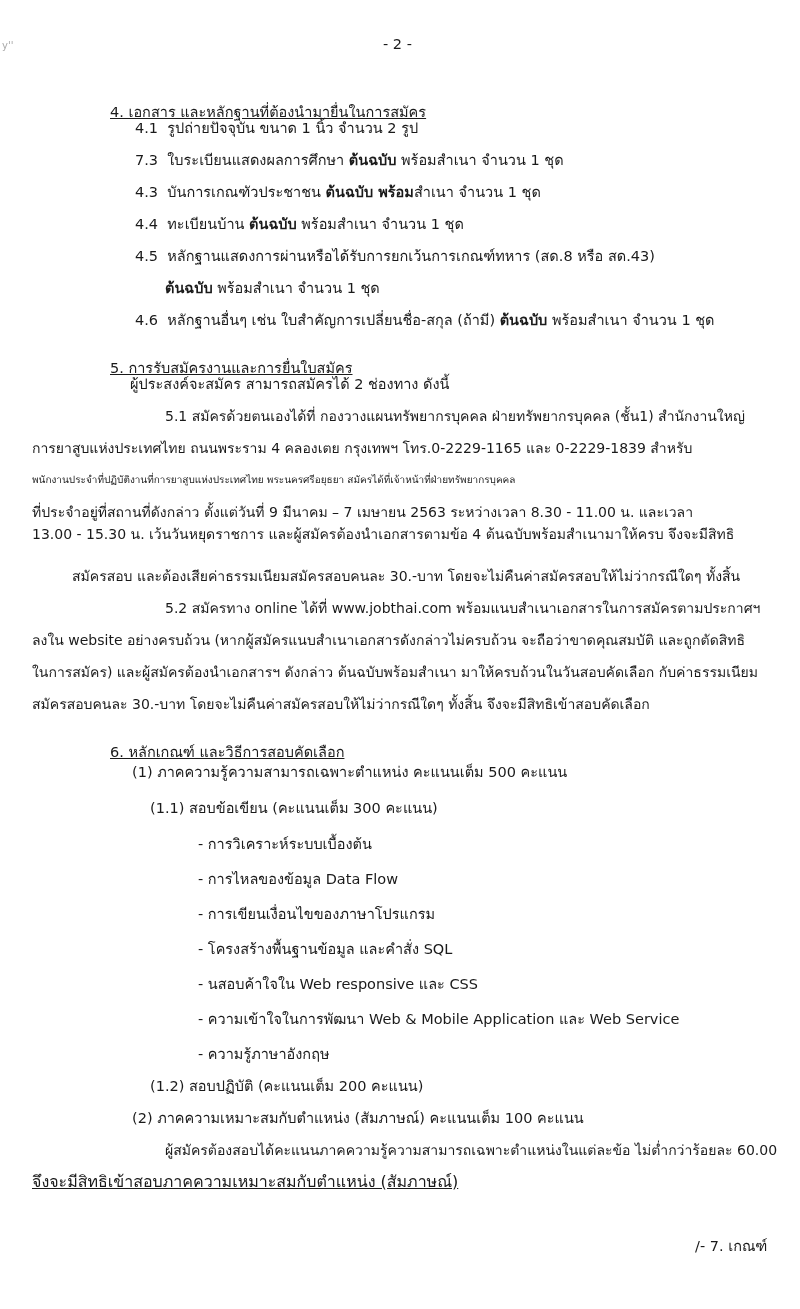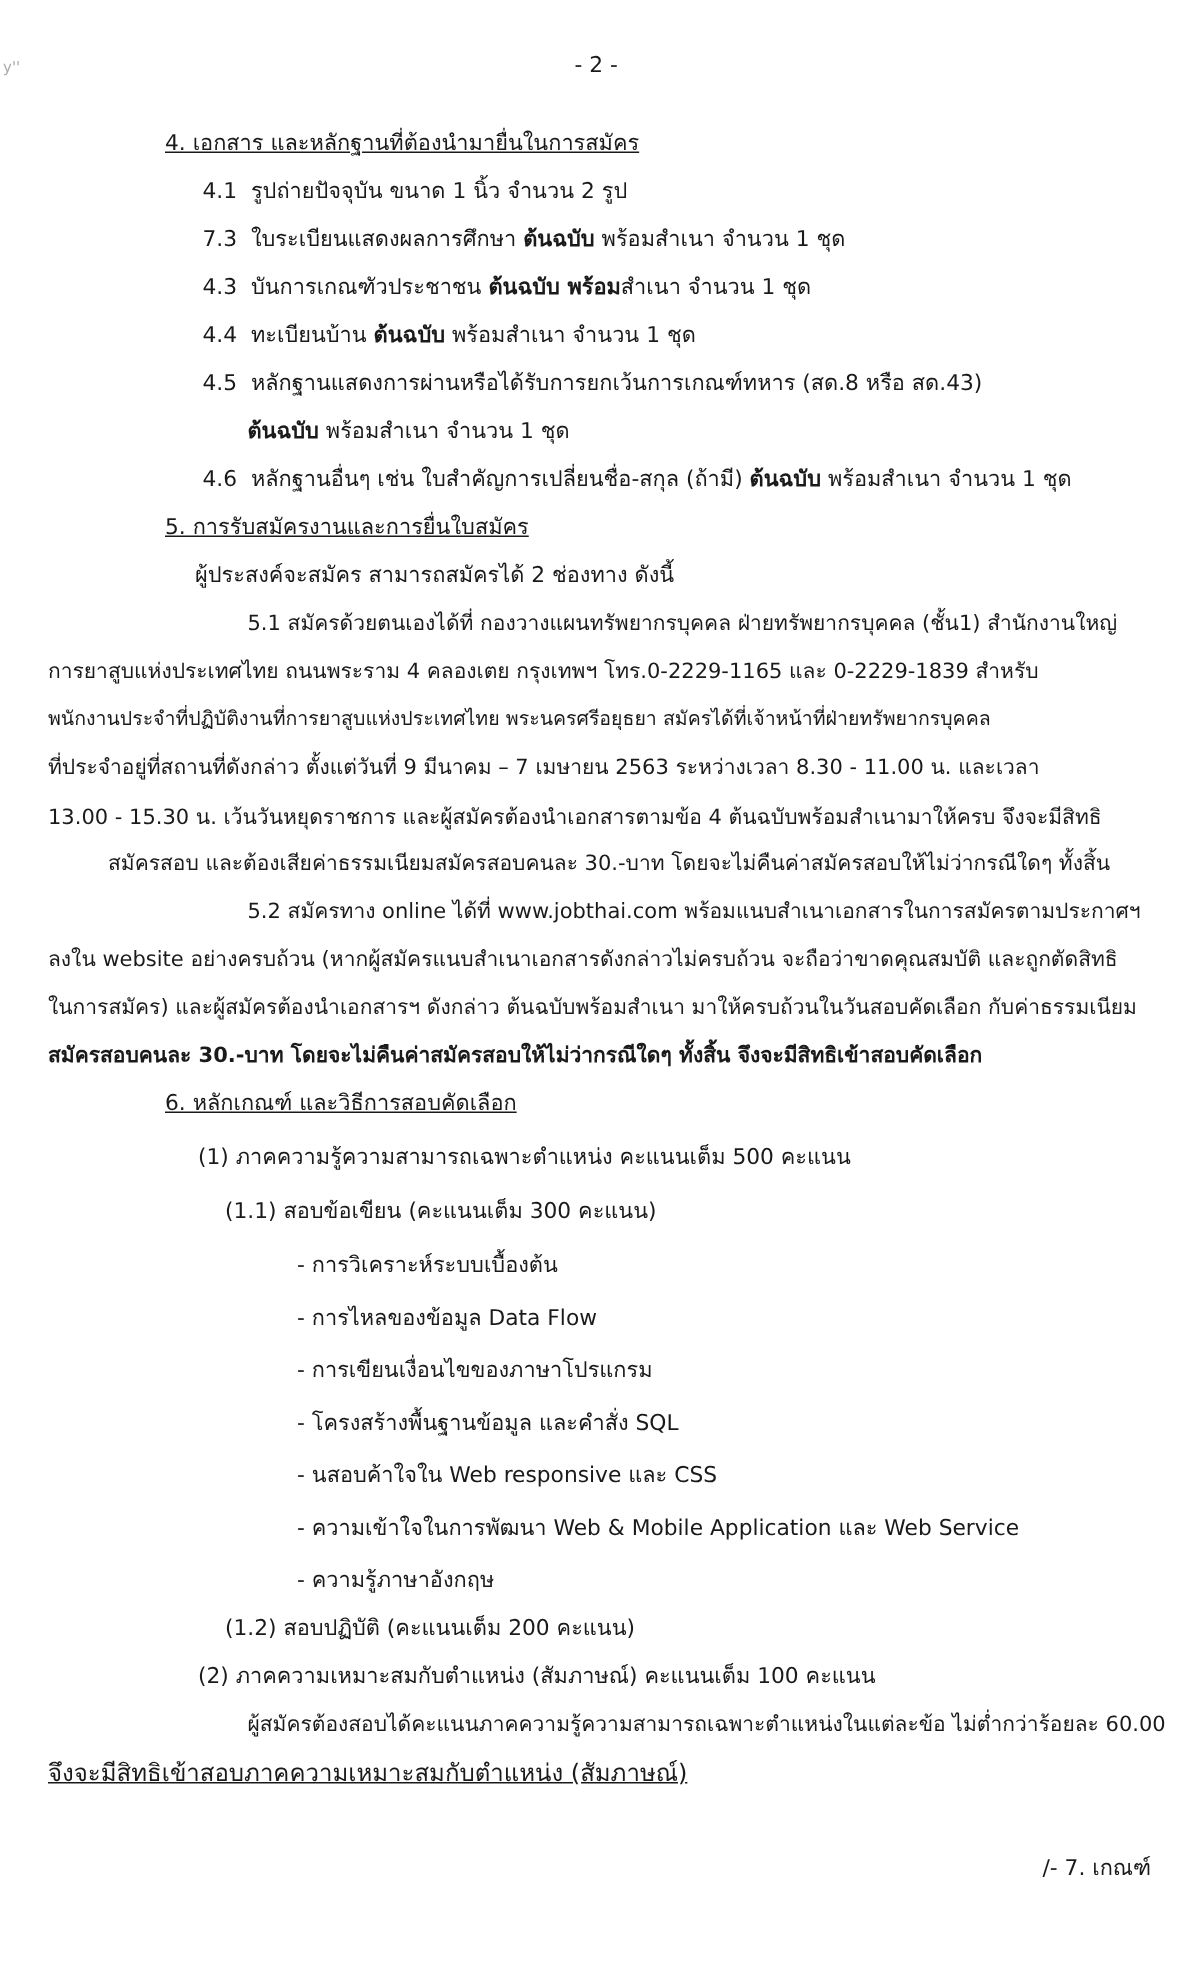--- a/index.html
+++ b/index.html
@@ -1,21 +1,21 @@
 <!DOCTYPE html>
 <html><head>
 <meta charset="utf-8">
 <style>
   html, body { margin:0; padding:0; background:#ffffff; }
   body {
     width:800px; height:1309px; position:relative; overflow:hidden;
     font-family:"DejaVu Sans", sans-serif; color:#1a1a1a; font-size:14.5px;
   }
   .line { position:absolute; white-space:nowrap; line-height:20px; }
-  .u { text-decoration:underline; }
+  .u { text-decoration:underline;margin-top:16px; }
   .b { font-weight:bold; }
   .mark { position:absolute; left:2px; top:40px; color:#aaa; font-size:10px; }
 </style>
 </head>
 <body>
 
 <div class="mark">y''</div>
 <div class="line" style="left:383px;top:34px;">- 2 -</div>
 
 <div class="line u" style="left:110px;top:86px;">4. เอกสาร และหลักฐานที่ต้องนำมายื่นในการสมัคร</div>
@@ -46,29 +46,29 @@
 <div class="line" style="left:135px;top:310px;">
   <span>4.6</span>&nbsp;
   <span>หลักฐานอื่นๆ เช่น ใบสำคัญการเปลี่ยนชื่อ-สกุล (ถ้ามี) </span><span class="b">ต้นฉบับ</span><span> พร้อมสำเนา จำนวน 1 ชุด</span>
 </div>
 
 <div class="line u" style="left:110px;top:342px;">5. การรับสมัครงานและการยื่นใบสมัคร</div>
 <div class="line" style="left:130px;top:374px;">ผู้ประสงค์จะสมัคร สามารถสมัครได้ 2 ช่องทาง ดังนี้</div>
 
 <div class="line" style="left:165px;top:406px;font-size:14px;">5.1 สมัครด้วยตนเองได้ที่ กองวางแผนทรัพยากรบุคคล ฝ่ายทรัพยากรบุคคล (ชั้น1) สำนักงานใหญ่</div>
 <div class="line" style="left:32px;top:438px;font-size:14px;">การยาสูบแห่งประเทศไทย ถนนพระราม 4  คลองเตย กรุงเทพฯ โทร.0-2229-1165  และ 0-2229-1839  สำหรับ</div>
-<div class="line" style="left:32px;top:470px;font-size:13px;">พนักงานประจำที่ปฏิบัติงานที่การยาสูบแห่งประเทศไทย พระนครศรีอยุธยา สมัครได้ที่เจ้าหน้าที่ฝ่ายทรัพยากรบุคคล</div>
+<div class="line" style="left:32px;top:470px;font-size:10px;">พนักงานประจำที่ปฏิบัติงานที่การยาสูบแห่งประเทศไทย พระนครศรีอยุธยา สมัครได้ที่เจ้าหน้าที่ฝ่ายทรัพยากรบุคคล</div>
 <div class="line" style="left:32px;top:502px;font-size:14px;">ที่ประจำอยู่ที่สถานที่ดังกล่าว ตั้งแต่วันที่ 9  มีนาคม  – 7 เมษายน 2563  ระหว่างเวลา 8.30  -  11.00  น. และเวลา</div>
-<div class="line" style="left:32px;top:535px;font-size:14px;">13.00  -  15.30  น. เว้นวันหยุดราชการ และผู้สมัครต้องนำเอกสารตามข้อ 4  ต้นฉบับพร้อมสำเนามาให้ครบ จึงจะมีสิทธิ</div>
+<div class="line" style="left:32px;top:524px;font-size:14px;">13.00  -  15.30  น. เว้นวันหยุดราชการ และผู้สมัครต้องนำเอกสารตามข้อ 4  ต้นฉบับพร้อมสำเนามาให้ครบ จึงจะมีสิทธิ</div>
 <div class="line" style="left:32px;top:566px;font-size:14px;margin-left:40px;">สมัครสอบ และต้องเสียค่าธรรมเนียมสมัครสอบคนละ 30.-บาท โดยจะไม่คืนค่าสมัครสอบให้ไม่ว่ากรณีใดๆ ทั้งสิ้น</div>
 
 <div class="line" style="left:165px;top:598px;font-size:14px;">5.2 สมัครทาง online ได้ที่ www.jobthai.com  พร้อมแนบสำเนาเอกสารในการสมัครตามประกาศฯ</div>
 <div class="line" style="left:32px;top:630px;font-size:14px;">ลงใน website  อย่างครบถ้วน (หากผู้สมัครแนบสำเนาเอกสารดังกล่าวไม่ครบถ้วน จะถือว่าขาดคุณสมบัติ และถูกตัดสิทธิ</div>
 <div class="line" style="left:32px;top:662px;font-size:14px;">ในการสมัคร) และผู้สมัครต้องนำเอกสารฯ ดังกล่าว ต้นฉบับพร้อมสำเนา มาให้ครบถ้วนในวันสอบคัดเลือก กับค่าธรรมเนียม</div>
-<div class="line" style="left:32px;top:694px;font-size:14px;font-weight:bold;">สมัครสอบคนละ 30.-บาท โดยจะไม่คืนค่าสมัครสอบให้ไม่ว่ากรณีใดๆ ทั้งสิ้น จึงจะมีสิทธิเข้าสอบคัดเลือก</div>
+<div class="line" style="left:32px;top:694px;font-size:14px;">สมัครสอบคนละ 30.-บาท โดยจะไม่คืนค่าสมัครสอบให้ไม่ว่ากรณีใดๆ ทั้งสิ้น จึงจะมีสิทธิเข้าสอบคัดเลือก</div>
 
 <div class="line u" style="left:110px;top:726px;">6. หลักเกณฑ์ และวิธีการสอบคัดเลือก</div>
 <div class="line" style="left:132px;top:762px;">(1) ภาคความรู้ความสามารถเฉพาะตำแหน่ง คะแนนเต็ม 500 คะแนน</div>
 <div class="line" style="left:150px;top:798px;">(1.1) สอบข้อเขียน (คะแนนเต็ม 300 คะแนน)</div>
 
 <div class="line" style="left:198px;top:834px;">- การวิเคราะห์ระบบเบื้องต้น</div>
 <div class="line" style="left:198px;top:869px;">- การไหลของข้อมูล Data Flow</div>
 <div class="line" style="left:198px;top:904px;">- การเขียนเงื่อนไขของภาษาโปรแกรม</div>
 <div class="line" style="left:198px;top:939px;">- โครงสร้างพื้นฐานข้อมูล และคำสั่ง SQL</div>
 <div class="line" style="left:198px;top:974px;">- นสอบค้าใจใน Web responsive และ CSS</div>

